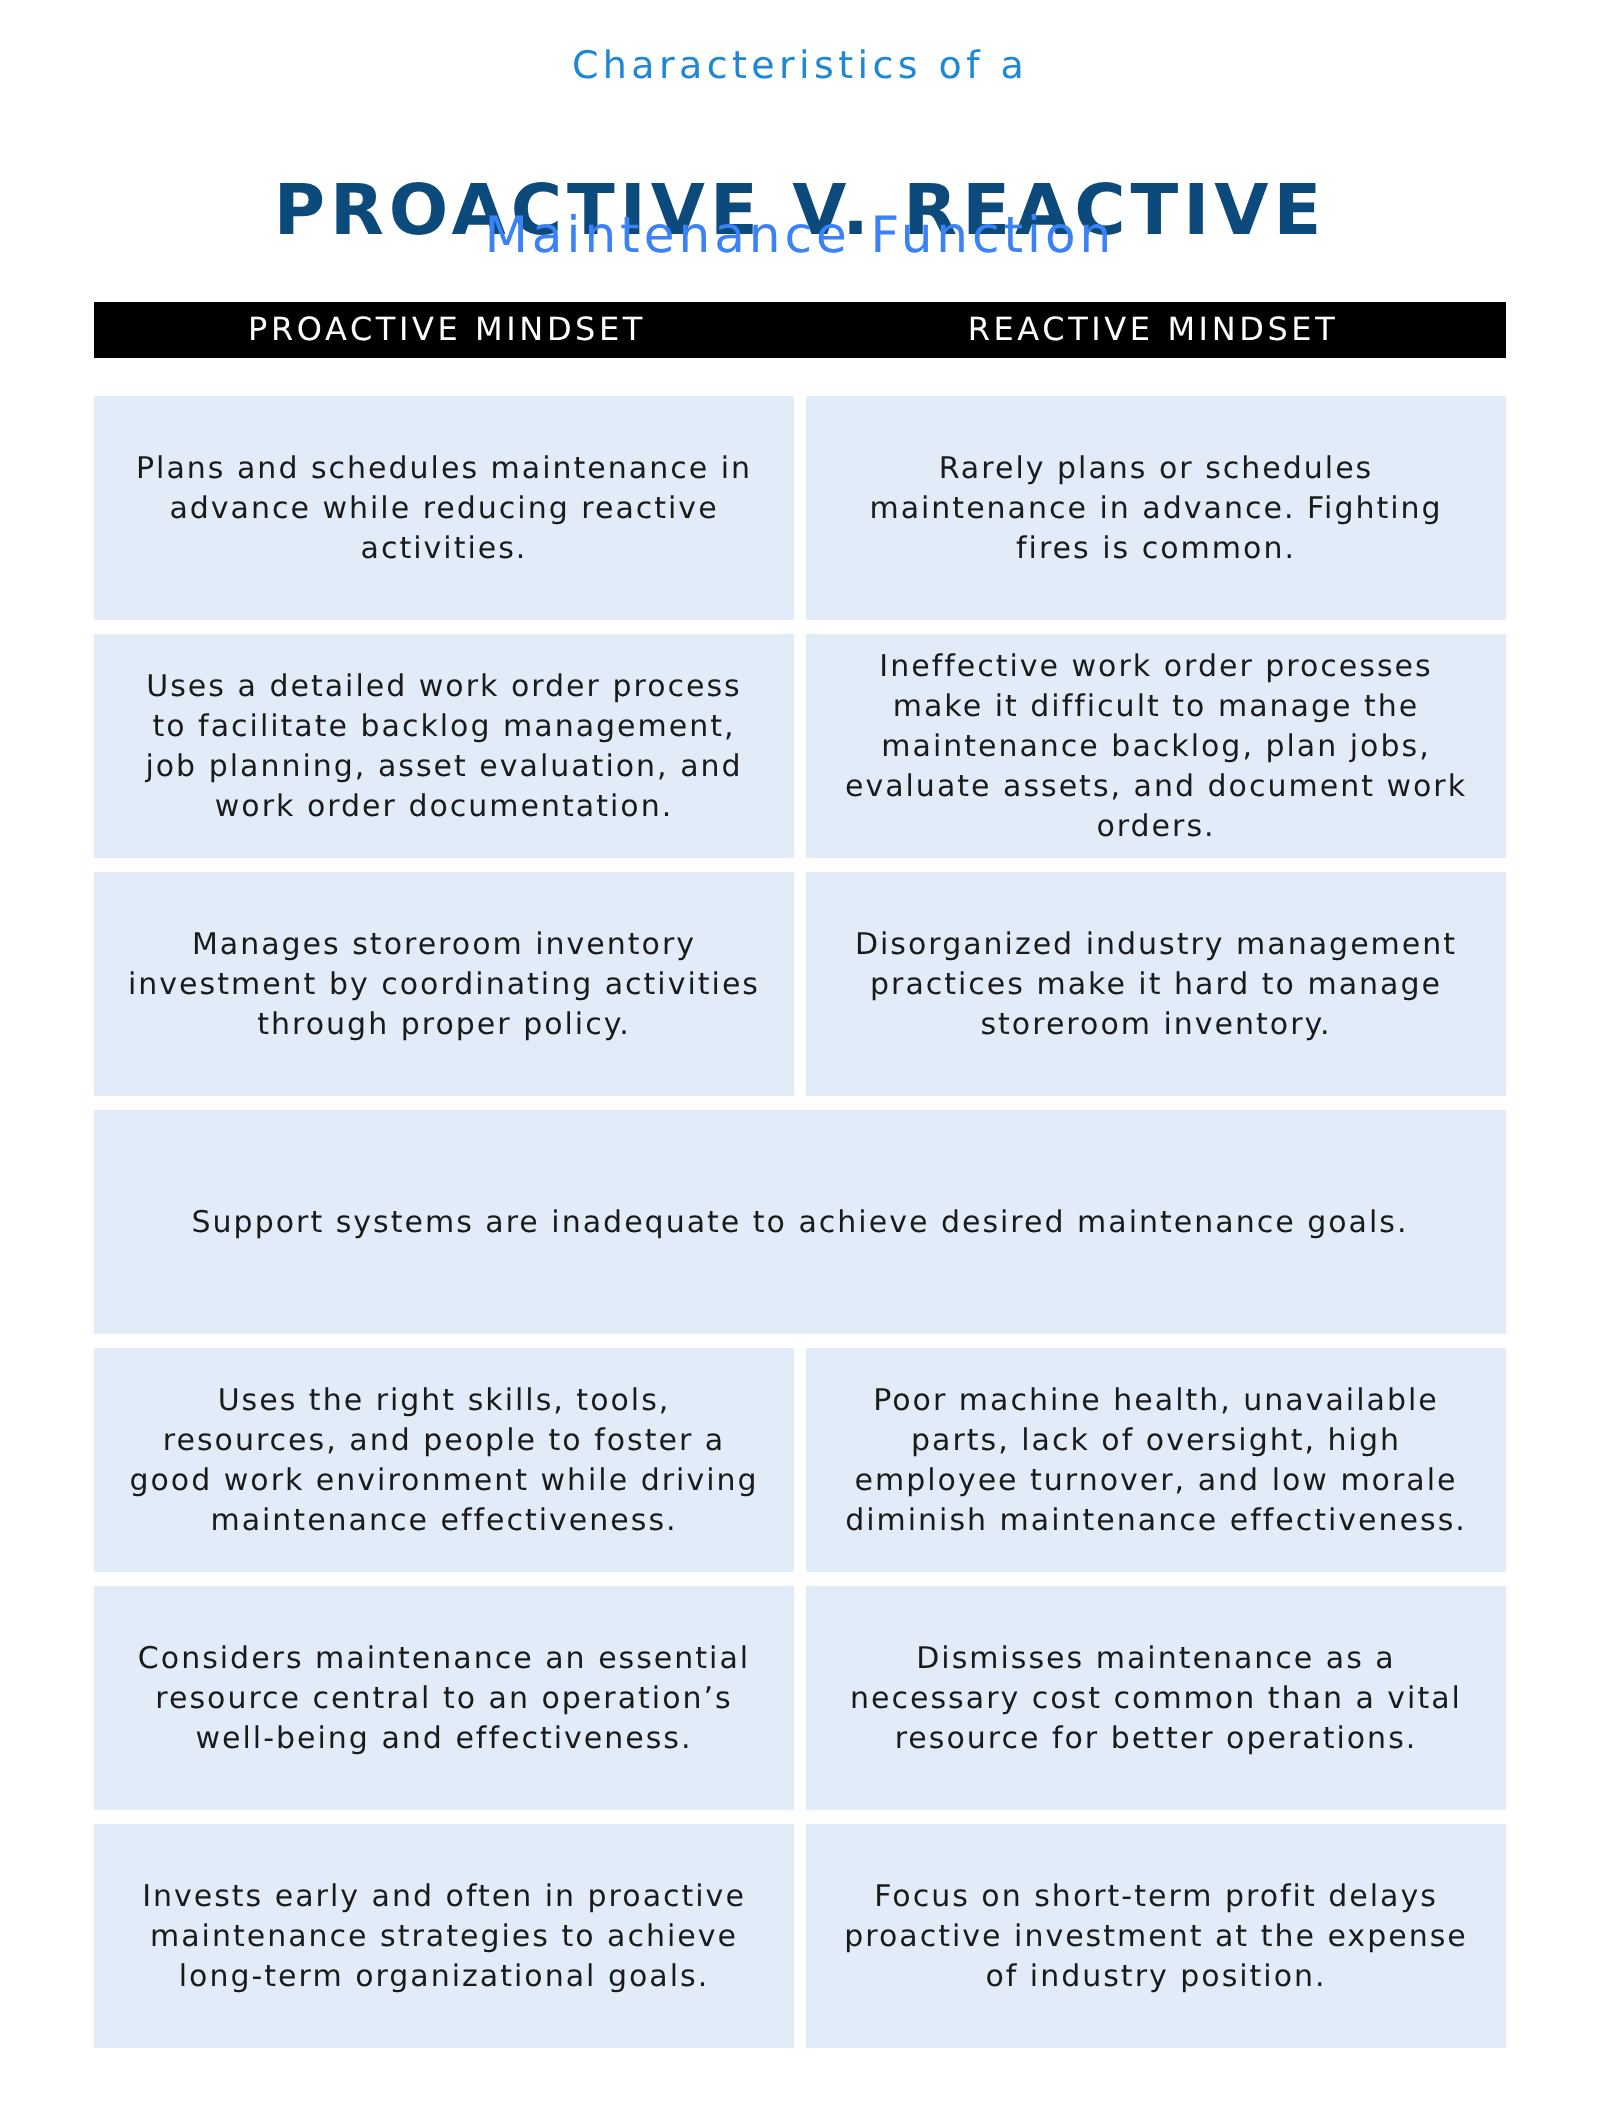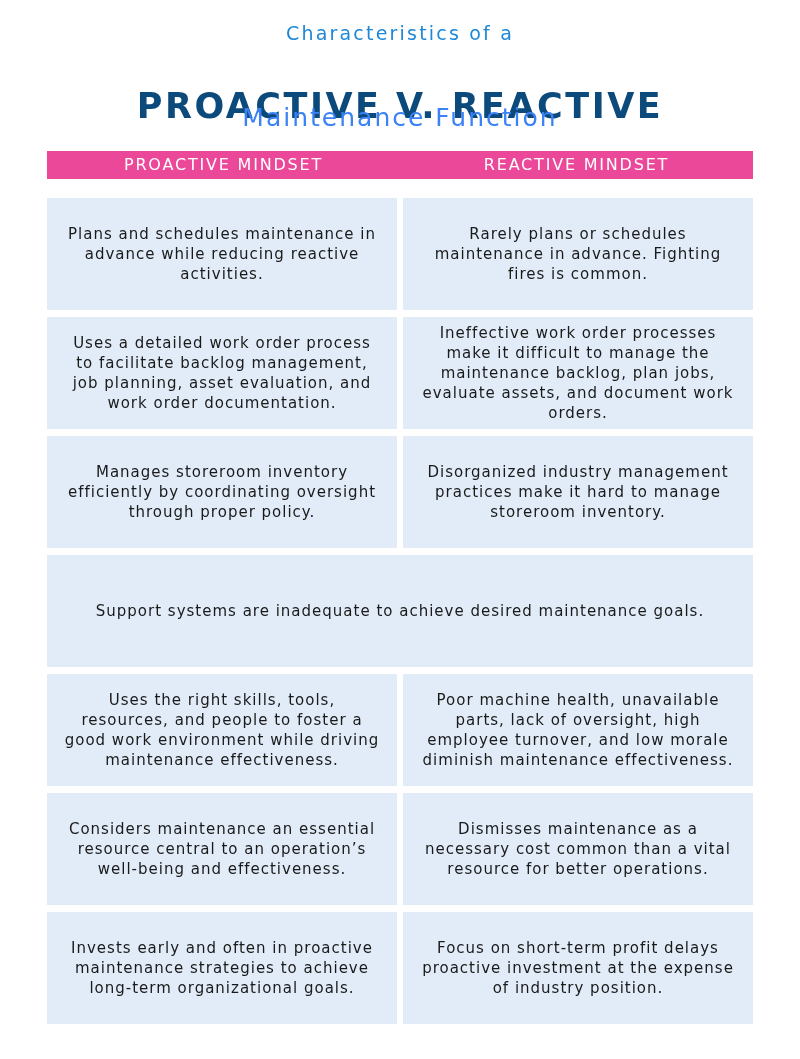--- a/index.html
+++ b/index.html
@@ -1,21 +1,21 @@
 <!DOCTYPE html>
 <html><head>
 <meta charset="utf-8">
 <style>
   html, body { margin: 0; padding: 0; background: #ffffff; }
   body { width: 800px; height: 1059px; position: relative; overflow: hidden; font-family: "DejaVu Sans", sans-serif; }
   .title { position: absolute; left: 0; width: 800px; text-align: center; }
   .t1 { top: 22px; font-size: 19px; color: #1e88d6; letter-spacing: 2.2px; font-weight: 500; }
   .t2 { top: 58px; font-size: 35px; color: #0d4a7c; font-weight: bold; letter-spacing: 2.5px; margin-top: 28px; }
   .t3 { top: 103px; font-size: 25px; color: #3b82f6; letter-spacing: 2px; }
-  .header { position: absolute; left: 47px; top: 151px; width: 706px; height: 28px; background: #ec4899; display: flex; }
+  .header { position: absolute; left: 47px; top: 151px; width: 706px; height: 28px; background: #000000; display: flex; }
   .header div { flex: 1; color: #ffffff; font-size: 16px; letter-spacing: 1.8px; text-align: center; line-height: 28px; }
   .grid { position: absolute; left: 47px; top: 185px; width: 706px; margin-top: 13px; }
   .row { display: flex; height: 112px; margin-bottom: 7px; gap: 6px; }
   .cell { flex: 1; background: #e1ecf8; display: flex; align-items: center; justify-content: center; text-align: center; padding: 0 16px; box-sizing: border-box; font-size: 15px; line-height: 20px; color: #1a1a1a; letter-spacing: 1px; }
 </style>
 </head>
 <body>
 
 <div class="title t1">Characteristics of a</div>
 <div class="title t2">PROACTIVE V. REACTIVE</div>
@@ -29,21 +29,21 @@
 <div class="grid">
   <div class="row">
     <div class="cell">Plans and schedules maintenance in advance while reducing reactive activities.</div>
     <div class="cell">Rarely plans or schedules maintenance in advance. Fighting fires is common.</div>
   </div>
   <div class="row">
     <div class="cell">Uses a detailed work order process to facilitate backlog management, job planning, asset evaluation, and work order documentation.</div>
     <div class="cell">Ineffective work order processes make it difficult to manage the maintenance backlog, plan jobs, evaluate assets, and document work orders.</div>
   </div>
   <div class="row">
-    <div class="cell">Manages storeroom inventory efficiently by coordinating oversight through proper policy.</div>
+    <div class="cell">Manages storeroom inventory investment by coordinating activities through proper policy.</div>
     <div class="cell">Disorganized industry management practices make it hard to manage storeroom inventory.</div>
   </div>
   <div class="row">
     <div class="cell">Support systems are inadequate to achieve desired maintenance goals.</div>
   </div>
   <div class="row">
     <div class="cell">Uses the right skills, tools, resources, and people to foster a good work environment while driving maintenance effectiveness.</div>
     <div class="cell">Poor machine health, unavailable parts, lack of oversight, high employee turnover, and low morale diminish maintenance effectiveness.</div>
   </div>
   <div class="row">

